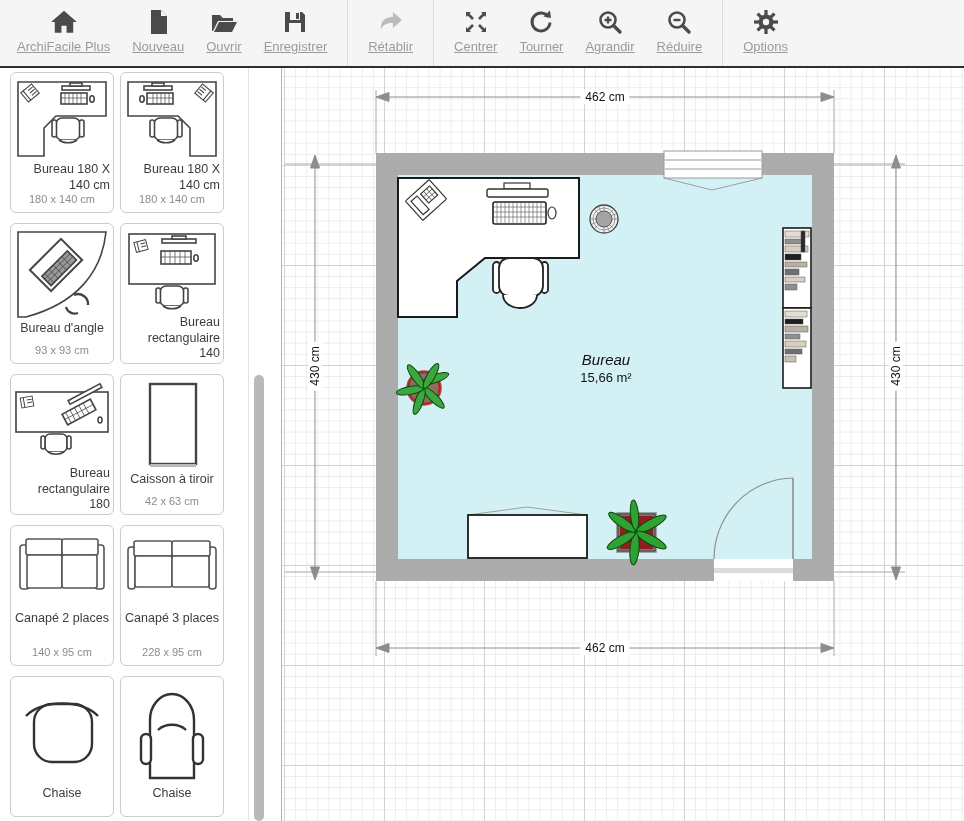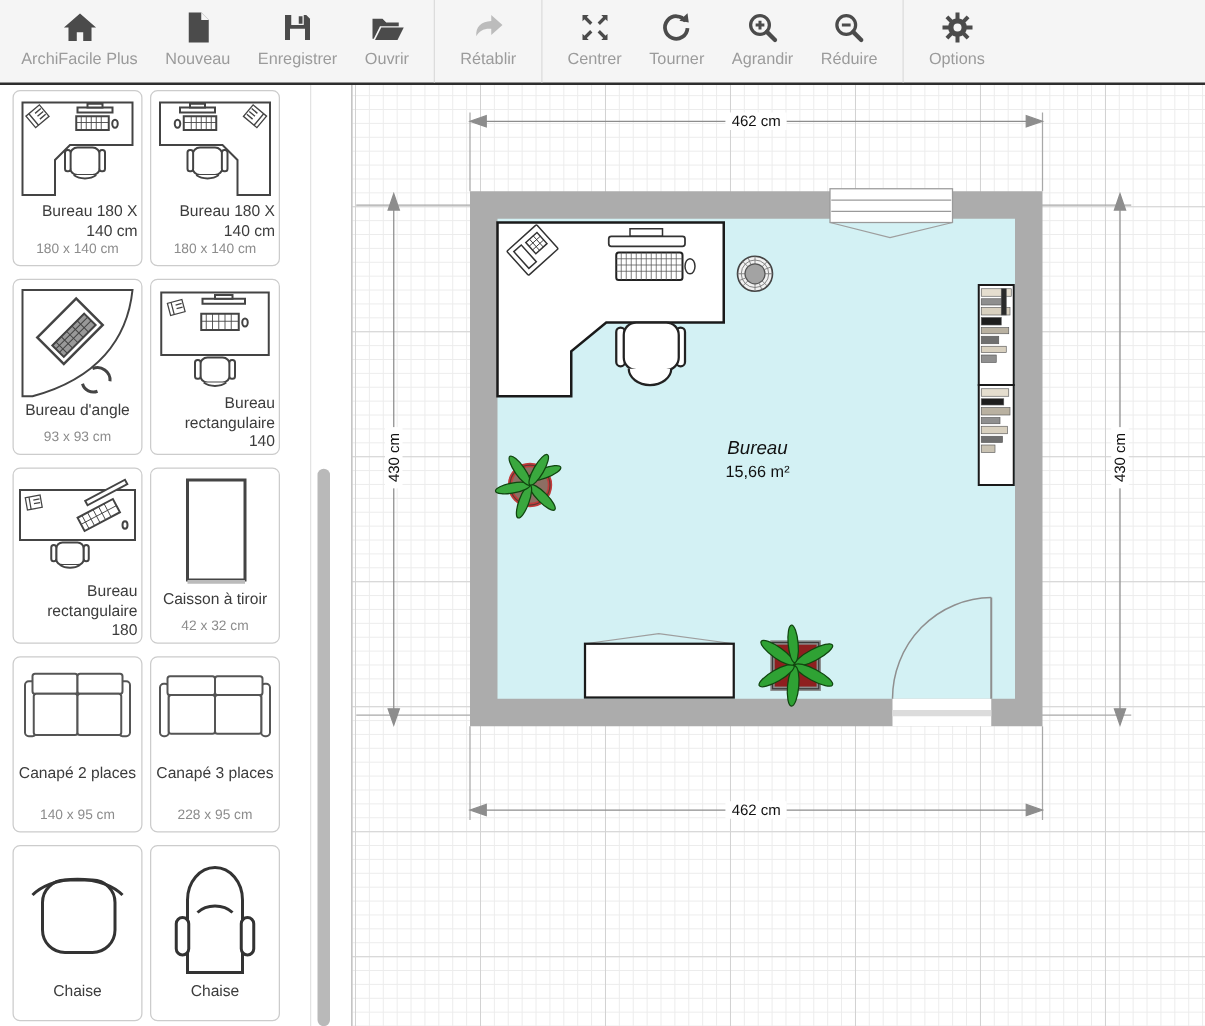--- a/index.html
+++ b/index.html
@@ -10,21 +10,21 @@
   .toolbar{
     position:absolute; left:0; top:0; width:964px; height:68px;
     background:#f5f5f5; border-bottom:2px solid #2e2e2e;
     display:flex; align-items:stretch; padding-left:6px;
   }
   .tb-btn{
     display:flex; flex-direction:column; align-items:center; justify-content:flex-start;
     padding:7px 11px 0 11px; cursor:pointer; border:none; background:transparent;
   }
   .tb-btn .ticon{ height:30px; display:flex; align-items:center; justify-content:center; }
-  .tb-btn .tlabel{ font-size:13px; color:#9b9b9b; margin-top:2px; white-space:nowrap; }
+  .tb-btn .tlabel{ font-size:13px; color:#9b9b9b; margin-top:2px; white-space:nowrap;text-decoration:underline; }
   .tb-sep{ width:1px; background:#dcdcdc; margin:0 9px; }
 
   
   .sidebar{
     position:absolute; left:0; top:68px; width:248px; height:753px;
     background:#ffffff; padding:4px 0 0 10px;
     display:grid; grid-template-columns:104px 104px; grid-auto-rows:141px;
     column-gap:6px; row-gap:10px;
   }
   .card{
@@ -89,38 +89,38 @@
       <svg width="26" height="28" viewBox="0 0 24 28">
           <path fill="#4b4b4b" d="M5 2h10l6 6v18H5Z"></path>
           <path fill="#f5f5f5" d="M15 2v6h6Z"></path>
         </svg>
     </span>
     <span class="tlabel">Nouveau</span>
   </button>
 
   <button class="tb-btn">
     <span class="ticon">
+      <svg width="30" height="28" viewBox="0 0 30 26">
+          <path fill="#4b4b4b" d="M3 6h8l3 3h10v3H9L4 22H3Z"></path>
+          <path fill="#4b4b4b" d="M10 13h18l-5 10H5Z"></path>
+        </svg>
+    </span>
+    <span class="tlabel">Ouvrir</span>
+  </button>
+
+  <button class="tb-btn">
+    <span class="ticon">
       <svg width="26" height="28" viewBox="0 0 26 26">
           <path fill="#4b4b4b" d="M3 3h17l3 3v17H3Z"></path>
           <rect x="8" y="3" width="10" height="8" fill="#f5f5f5"></rect>
           <rect x="14" y="4" width="3" height="6" fill="#4b4b4b"></rect>
           <rect x="7" y="14" width="12" height="9" fill="#f5f5f5"></rect>
         </svg>
     </span>
     <span class="tlabel">Enregistrer</span>
-  </button>
-
-  <button class="tb-btn">
-    <span class="ticon">
-      <svg width="30" height="28" viewBox="0 0 30 26">
-          <path fill="#4b4b4b" d="M3 6h8l3 3h10v3H9L4 22H3Z"></path>
-          <path fill="#4b4b4b" d="M10 13h18l-5 10H5Z"></path>
-        </svg>
-    </span>
-    <span class="tlabel">Ouvrir</span>
   </button>
 
   <div class="tb-sep"></div>
 
 
   <button class="tb-btn">
     <span class="ticon">
       <svg width="30" height="28" viewBox="0 0 30 26">
           <path fill="#bcbcbc" d="M17 3l9 8-9 8v-5c-6-.4-9.5 1.6-12 6-.5-8 4-11.8 12-12.3Z"></path>
         </svg>
@@ -315,21 +315,21 @@
   </div>
 
   <div class="card">
     <span class="thumb">
       <svg width="96" height="92" viewBox="0 0 96 92">
           <rect x="26" y="4" width="46" height="80" fill="#fff" stroke="#444" stroke-width="2.4"></rect>
           <rect x="26" y="84" width="46" height="3" fill="#bbb" stroke="none"></rect>
         </svg>
     </span>
     <span class="c-label">Caisson à tiroir</span>
-    <span class="c-size">42 x 32 cm</span>
+    <span class="c-size">42 x 63 cm</span>
   </div>
 
   <div class="card">
     <span class="thumb">
       <svg width="96" height="80" viewBox="0 0 96 80" fill="#fff" stroke="#555" stroke-width="1.6">
         <rect x="6" y="14" width="9" height="44" rx="3"></rect>
           <rect x="81" y="14" width="9" height="44" rx="3"></rect>
         <rect x="12" y="8" width="36" height="16" rx="2"></rect>
           <rect x="48" y="8" width="36" height="16" rx="2"></rect>
         <rect x="13" y="24" width="35" height="33" rx="2"></rect>

